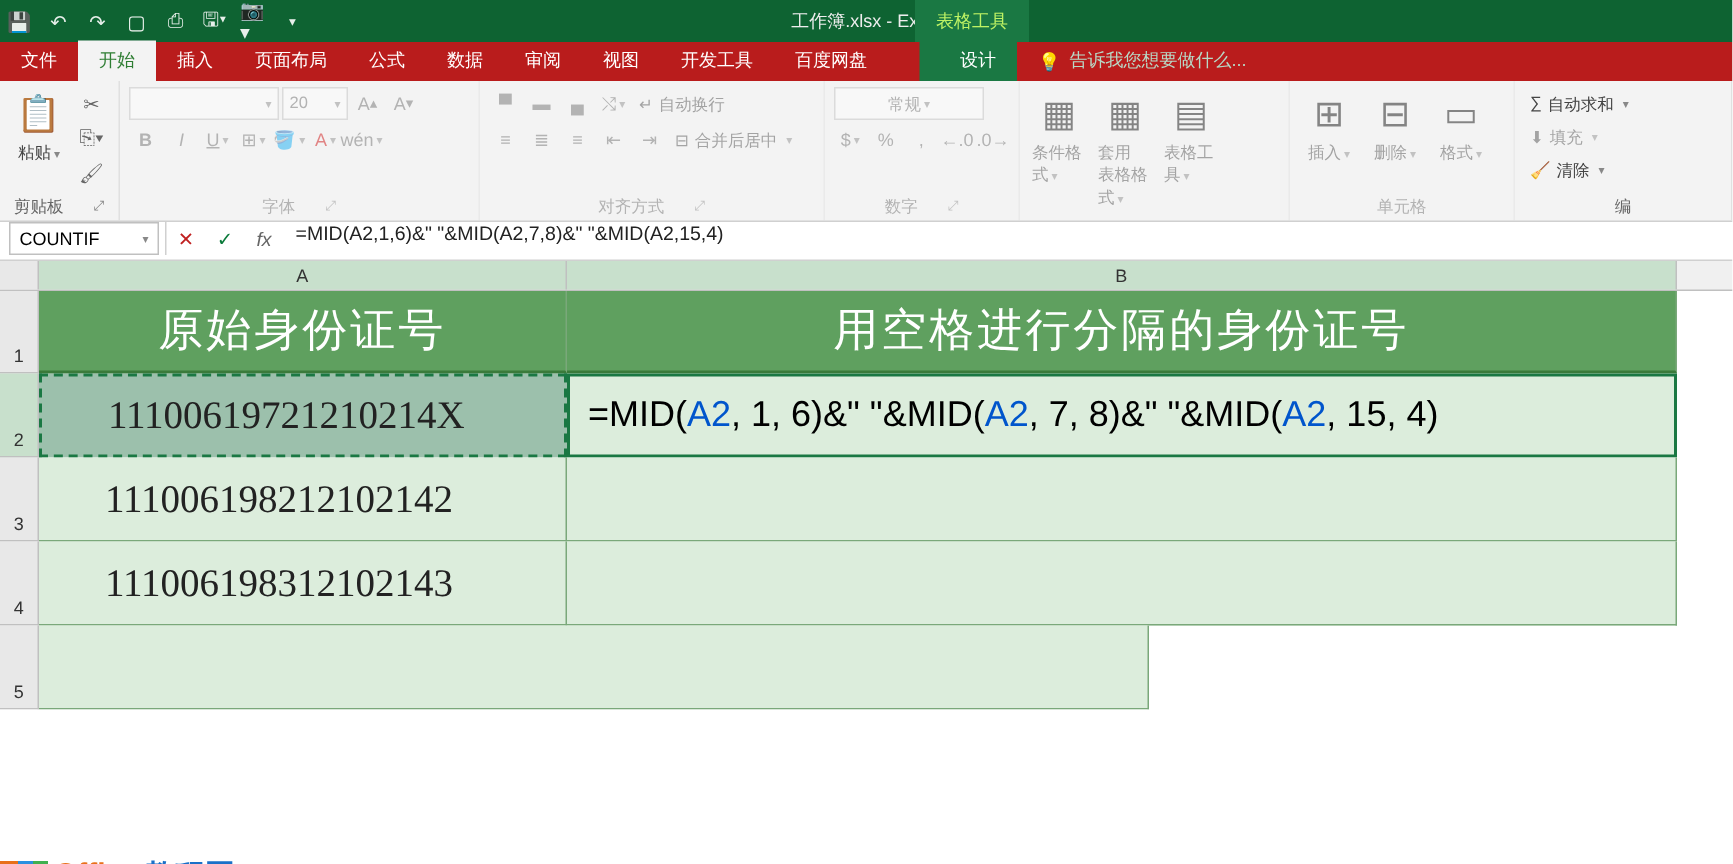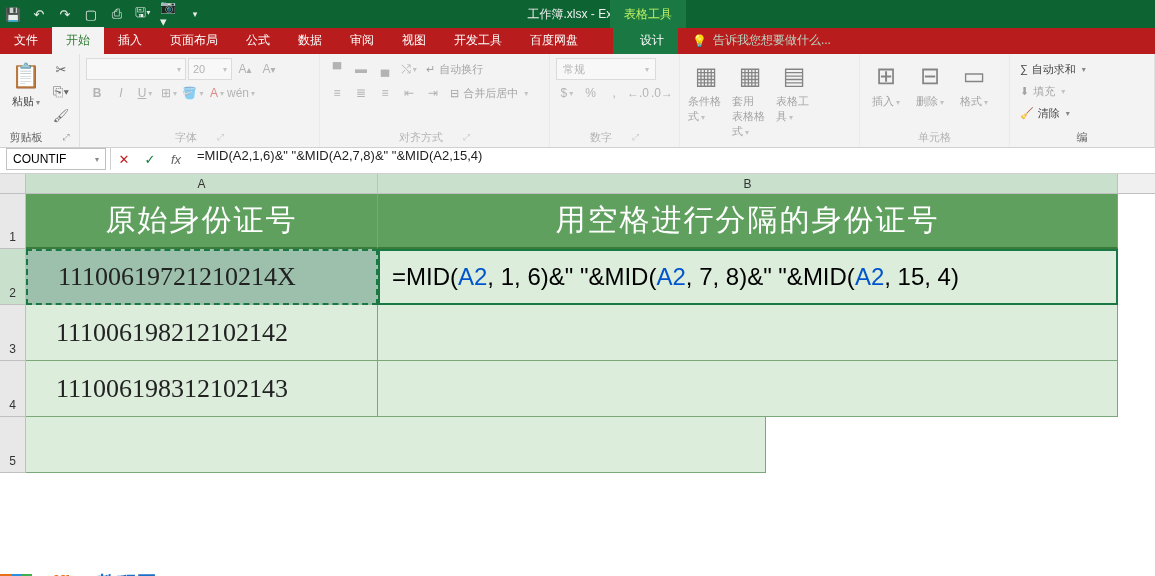--- a/index.html
+++ b/index.html
@@ -27,21 +27,21 @@
     .big-btn-icon { width: 32px; height: 32px; display: flex; align-items: center; justify-content: center; font-size: 24px; }
     .big-btn-label { font-size: 11px; color: #444; }
     .small-stack { display: flex; flex-direction: column; gap: 1px; }
     .small-btn { width: 22px; height: 22px; display: flex; align-items: center; justify-content: center; font-size: 13px; color: #666; }
     .ribbon-row { display: flex; gap: 2px; align-items: center; margin-bottom: 2px; }
     .font-combo { border: 1px solid #c0c0c0; background: #fff; height: 22px; padding: 0 4px; display: flex; align-items: center; min-width: 100px; font-size: 11px; color: #888; justify-content: space-between; }
     .size-combo { border: 1px solid #c0c0c0; background: #fff; height: 22px; padding: 0 4px; display: flex; align-items: center; width: 44px; font-size: 11px; color: #666; justify-content: space-between; }
     .mini-icon { width: 22px; height: 22px; display: flex; align-items: center; justify-content: center; font-size: 12px; color: #666; border: 1px solid transparent; }
     .mini-icon.bold { font-weight: bold; }
     .dd { font-size: 8px; color: #888; margin-left: 2px; }
-    .num-combo { border: 1px solid #c0c0c0; background: #fff; height: 22px; padding: 0 6px; display: flex; align-items: center; width: 100px; font-size: 11px; color: #666; justify-content: space-between; }
+    .num-combo { border: 1px solid #c0c0c0; background: #fff; height: 22px; padding: 0 6px; display: flex; align-items: center; width: 100px; font-size: 11px; color: #666; justify-content: center; }
     .editing-item { display: flex; align-items: center; gap: 4px; font-size: 11px; color: #444; padding: 2px 4px; height: 22px; }
     
     .formula-bar { height: 26px; background: #fff; border-bottom: 1px solid #d0d0d0; display: flex; align-items: flex-start; }
     .name-box { width: 100px; height: 22px; border: 1px solid #c0c0c0; margin: 0 4px 0 6px; padding: 0 6px; display: flex; align-items: center; font-size: 12px; justify-content: space-between; }
     .fb-sep { width: 1px; height: 22px; background: #d0d0d0; }
     .fb-btn { width: 26px; height: 22px; display: flex; align-items: center; justify-content: center; font-size: 13px; color: #555; }
     .fb-btn.accept { color: #0a7a3a; }
     .fb-btn.cancel { color: #c02020; }
     .fx { font-style: italic; font-size: 13px; color: #666; }
     .formula-input { flex: 1; padding: 0 8px; font-size: 13px; color: #222; }
@@ -52,21 +52,21 @@
     .col-h { border-right: 1px solid #c0c0c0; display: flex; align-items: center; justify-content: center; font-size: 12px; color: #333; background: #e8e8e8; }
     .col-h.selected { background: #c8e0cc; }
     .colA { width: 352px; }
     .colB { width: 740px; }
     
     .row { display: flex; }
     .row-h { width: 26px; border-right: 1px solid #c0c0c0; border-bottom: 1px solid #c0c0c0; display: flex; align-items: flex-end; justify-content: center; font-size: 12px; color: #333; background: #e8e8e8; padding-bottom: 4px; }
     .row-h.selected { background: #c8e0cc; }
     .cell { border-right: 1px solid #7aa87a; border-bottom: 1px solid #7aa87a; display: flex; align-items: center; justify-content: center; font-size: 26px; background: #dceddc; padding: 0 8px; }
     .cell.header-cell { background: #5fa05f; color: #fff; font-family: "Microsoft YaHei", sans-serif; border-bottom: 2px solid #3a7a3a; font-size: 30px; letter-spacing: 2px; }
-    .cell.data { font-family: "SimSun", serif; color: #222; justify-content: flex-start; padding-left: 30px; font-size: 26px; }
+    .cell.data { font-family: "SimSun", serif; color: #222; justify-content: flex-start; padding-left: 44px; font-size: 26px; }
     .cell.formula-edit { background: #dceddc; font-family: "SimSun","Courier New", monospace; font-size: 24px; color: #000; border: 2px solid #1a7843; justify-content: flex-start; padding-left: 12px; white-space: nowrap; }
     .cell.a2-selected { border: 2px dashed #1a7843; background: #9cc0ac; }
     .cell.empty-b { font-size: 14px; }
     
     .row1 { height: 55px; }
     .row-data { height: 56px; }
     
     .formula-ref { color: #0055cc; }
     
     .watermark { position: absolute; right: 8px; bottom: 6px; display: flex; align-items: center; gap: 4px; }

